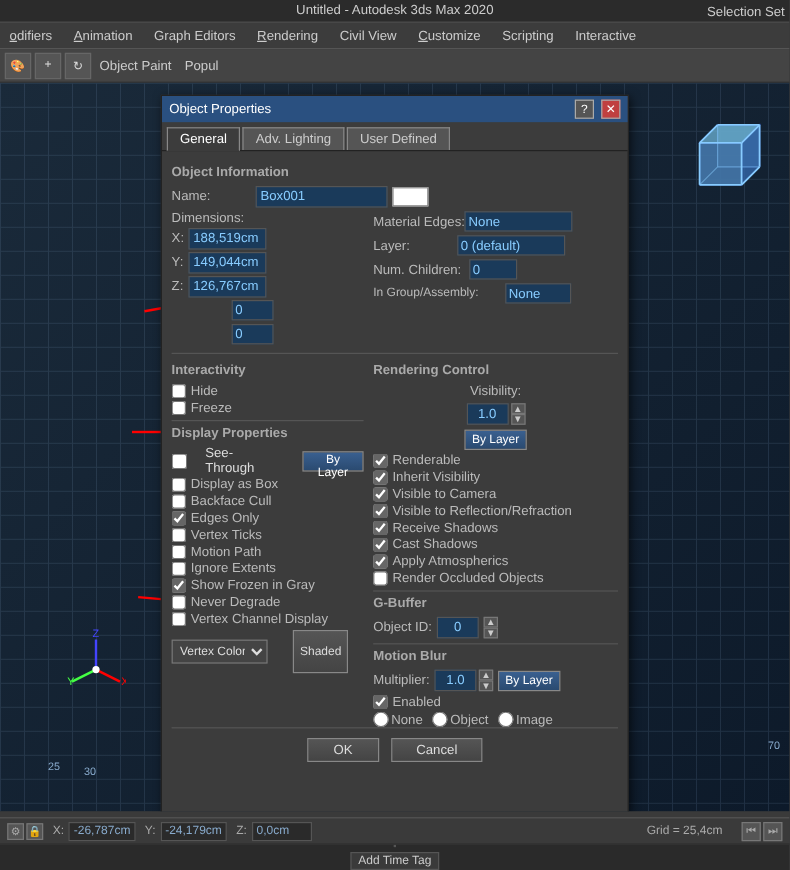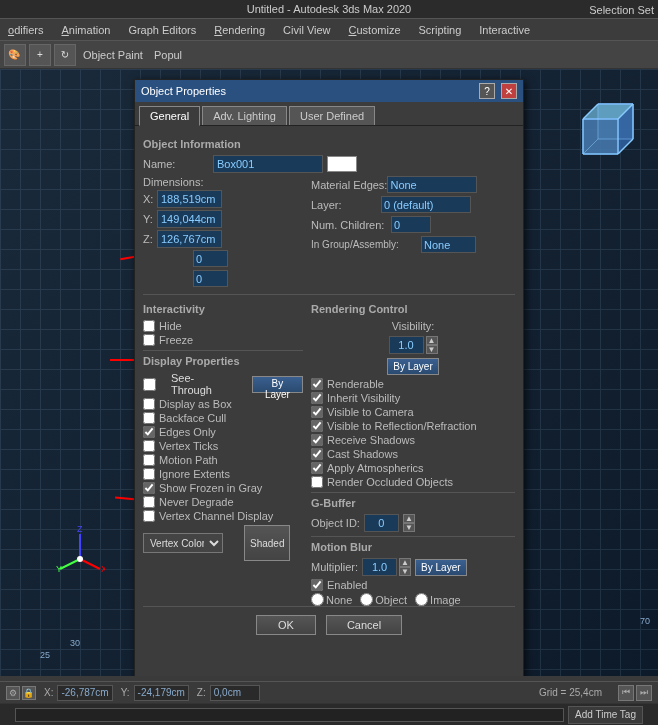--- a/index.html
+++ b/index.html
@@ -355,22 +355,23 @@
 
     
     .bottom-bar {
       position: absolute;
       bottom: 0; left: 0; right: 0;
       height: 22px;
       background: #2a2a2a;
       border-top: 1px solid #333;
       display: flex;
       align-items: center;
-      padding: 0 15px;
+      padding: 0 4px;
       gap: 4px;
+      flex-direction: column;
     }
     .bottom-btn {
       background: #3a3a3a;
       border: 1px solid #555;
       color: #ccc;
       font-size: 10px;
       padding: 1px 6px;
       cursor: pointer;
       height: 18px;
       display: flex; align-items: center;
@@ -518,21 +519,21 @@
     <div style="position:absolute; top:185px; left:120px; width:50px; height:2px; background:red; transform:rotate(-10deg);">
       <div style="position:absolute; right:-6px; top:-4px; border-left:8px solid red; border-top:5px solid transparent; border-bottom:5px solid transparent;"></div>
     </div>
     <div style="position:absolute; top:290px; left:110px; width:55px; height:2px; background:red;">
       <div style="position:absolute; right:-6px; top:-4px; border-left:8px solid red; border-top:5px solid transparent; border-bottom:5px solid transparent;"></div>
     </div>
     <div style="position:absolute; top:430px; left:115px; width:55px; height:2px; background:red; transform:rotate(5deg);">
       <div style="position:absolute; right:-6px; top:-4px; border-left:8px solid red; border-top:5px solid transparent; border-bottom:5px solid transparent;"></div>
     </div>
 
-    <div style="position:absolute; bottom:16px; left:40px; color:#88aacc; font-size:9px;">25</div>
+    <div style="position:absolute; bottom:32px; left:40px; color:#88aacc; font-size:9px;">25</div>
     <div style="position:absolute; bottom:28px; left:70px; color:#88aacc; font-size:9px;">30</div>
 
     <div style="position:absolute; bottom:50px; right:8px; color:#88aacc; font-size:9px;">70</div>
 
     <div class="dialog-overlay">
       <div class="dialog">
 
         <div class="dialog-title-bar">
           <span>Object Properties</span>
           <div class="dialog-title-buttons">

